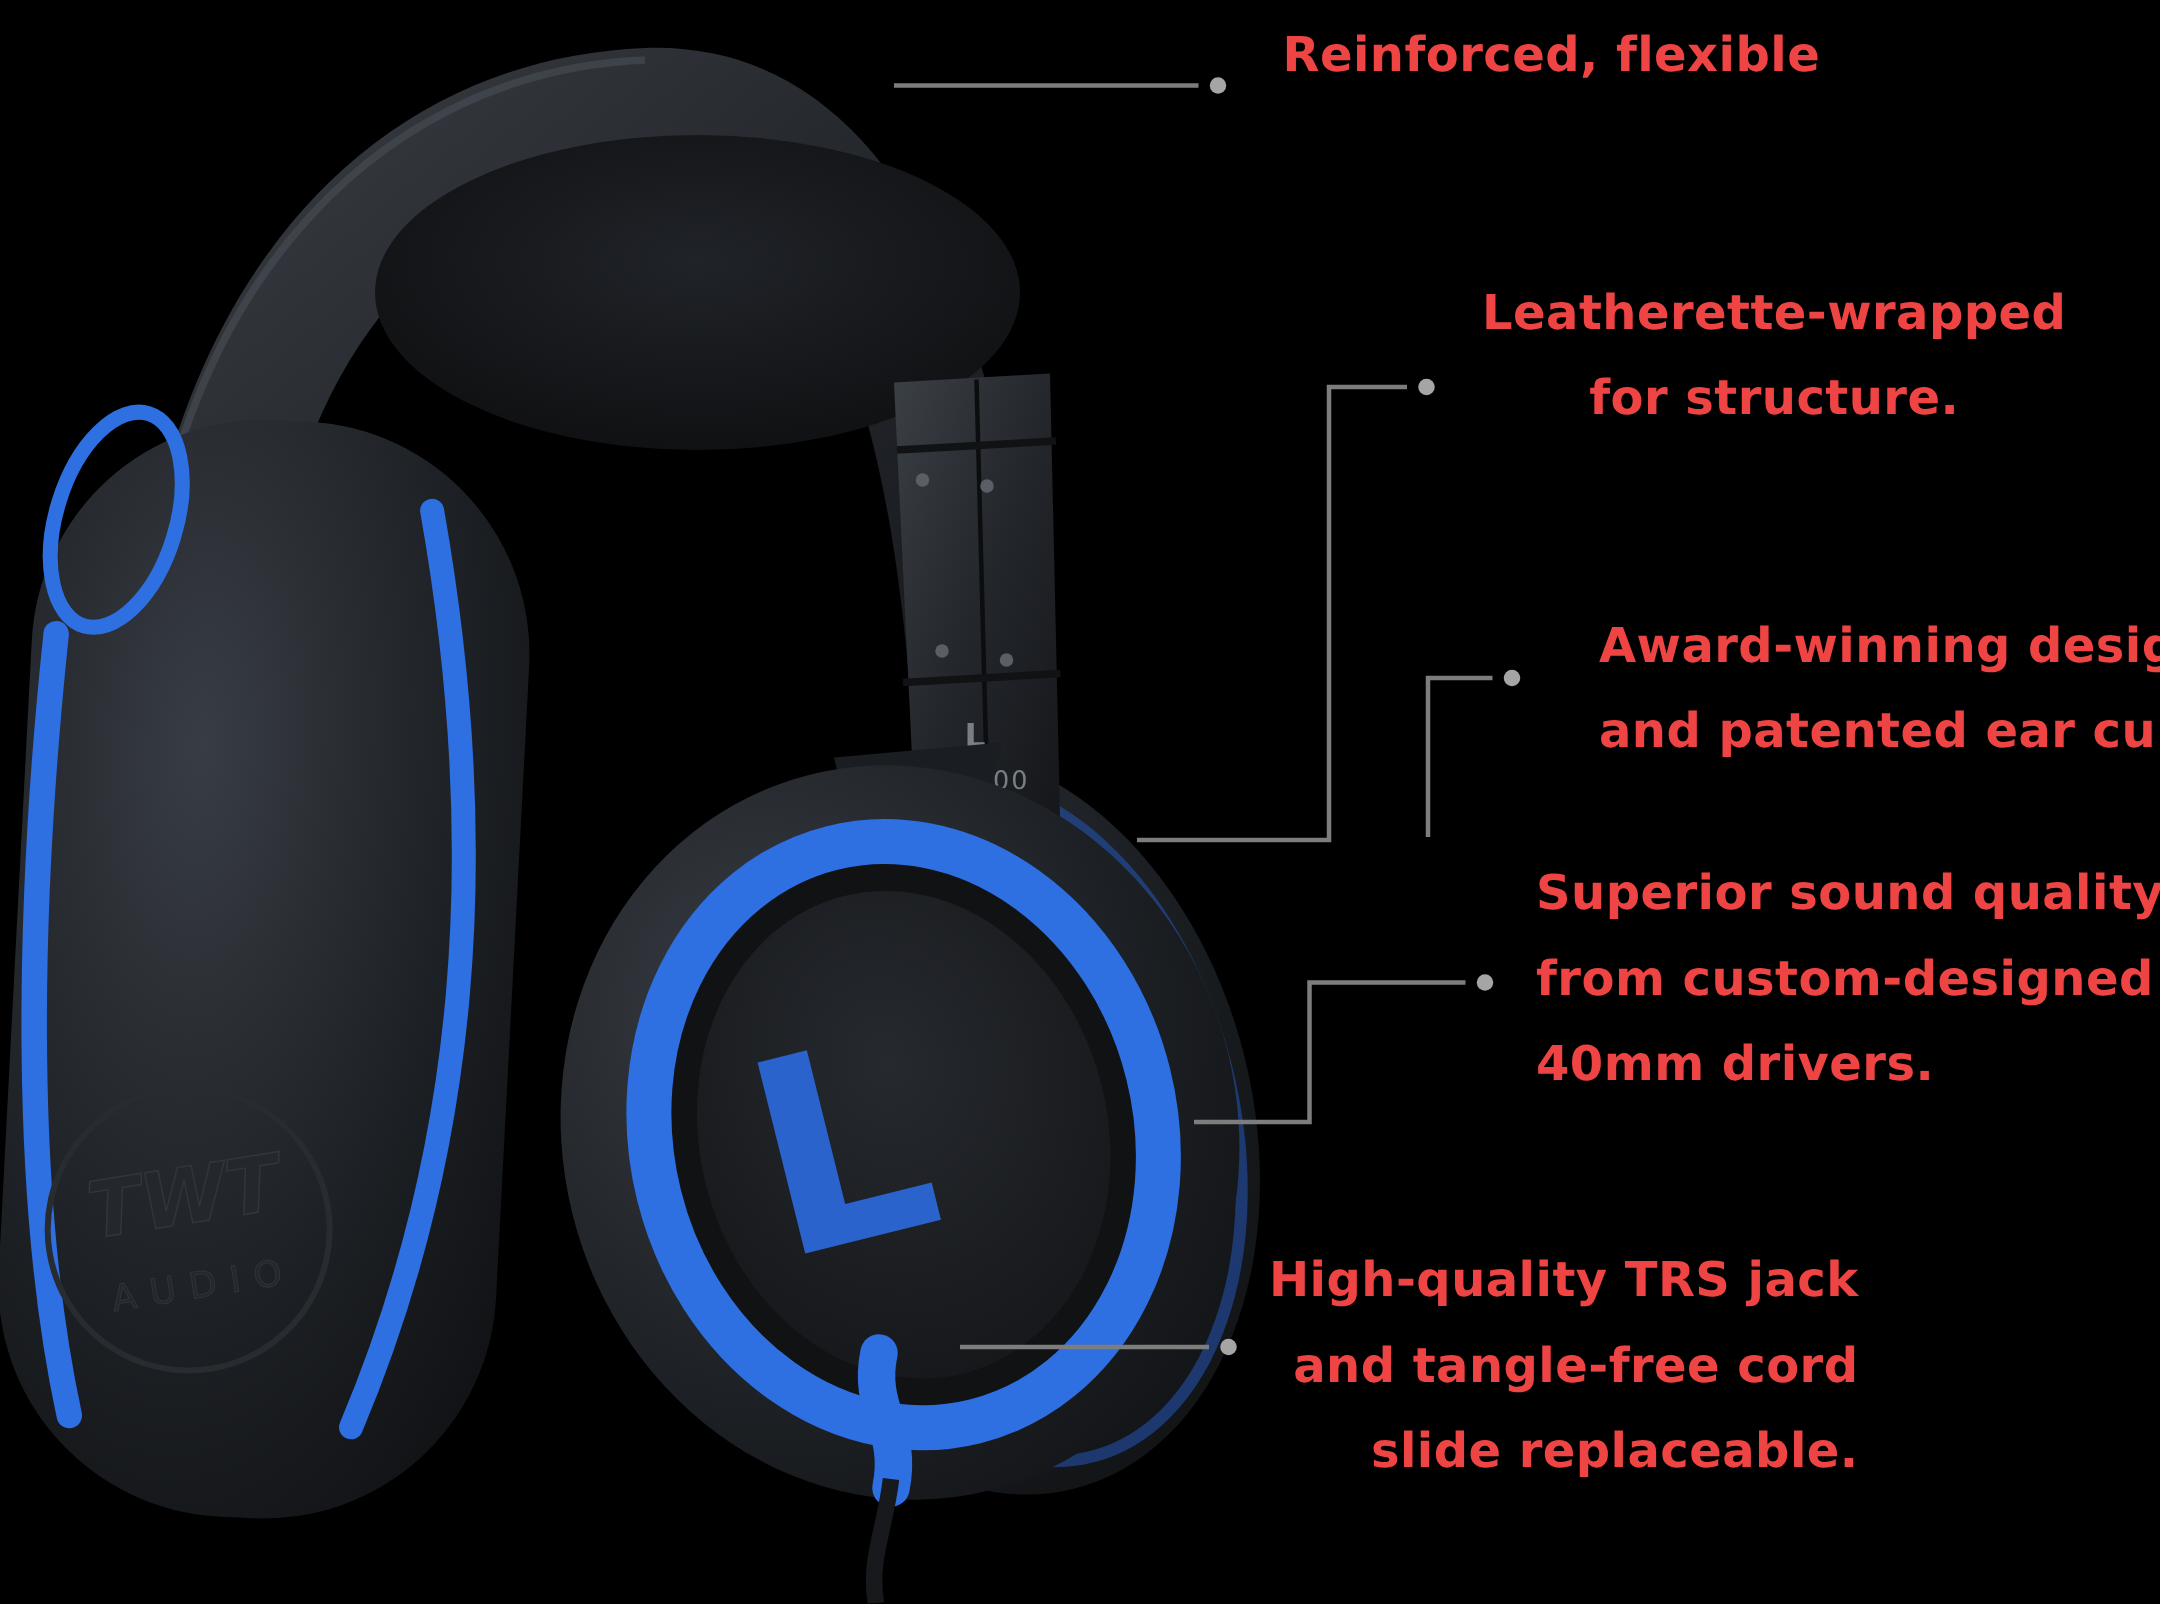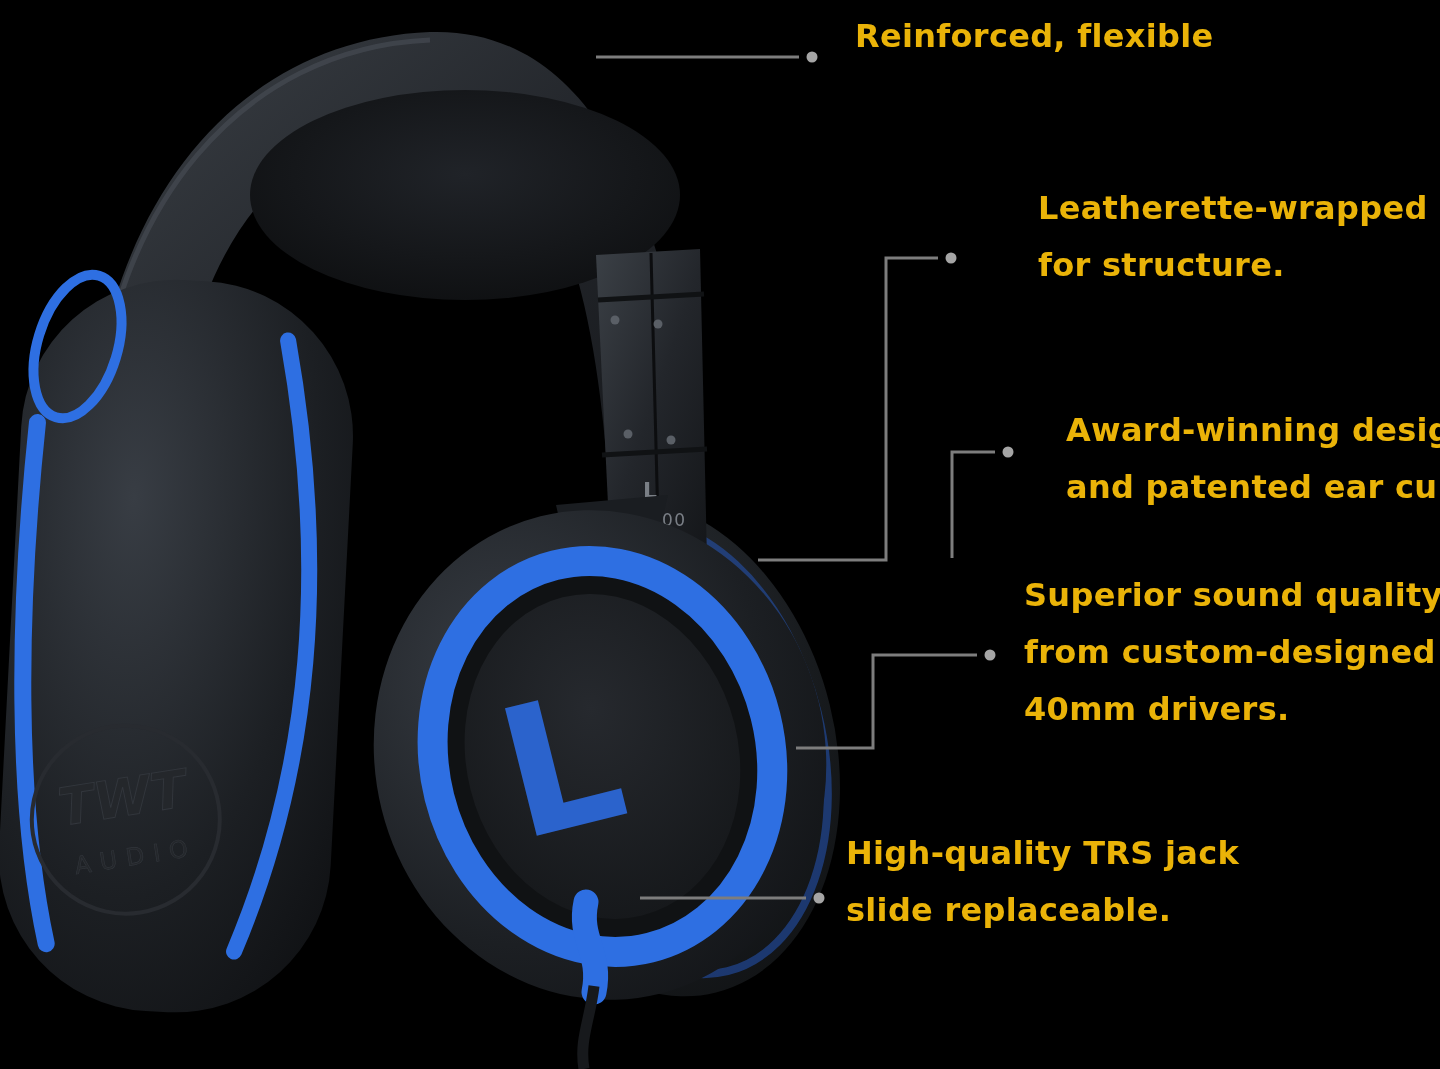--- a/index.html
+++ b/index.html
@@ -1,19 +1,19 @@
 <!DOCTYPE html>
 <html><head>
 <meta charset="utf-8">
 <style>
   html,body{margin:0;padding:0;background:#000;}
   #stage{position:relative;width:1440px;height:1069px;background:#000;overflow:hidden;
          font-family:"DejaVu Sans","Liberation Sans",sans-serif;}
   .art{position:absolute;left:0;top:0;}
-  .callout-text{position:absolute;color:#eab308;font-weight:700;font-size:32px;
+  .callout-text{position:absolute;color:#ef4444;font-weight:700;font-size:32px;
                 line-height:57px;letter-spacing:.3px;white-space:nowrap;}
   .callout-text span{display:block;}
 </style>
 </head>
 <body>
 
 <div id="stage">
 
   <svg class="art" width="840" height="1069" viewBox="0 0 840 1069">
     <defs>
@@ -107,34 +107,35 @@
       <circle cx="1008" cy="452" r="5.5"></circle>
       <circle cx="990" cy="655" r="5.5"></circle>
       <circle cx="819" cy="898" r="5.5"></circle>
     </g>
   </svg>
 
   <div class="callout-text" style="left:855px;top:8px;">
     <span>Reinforced, flexible</span>
   </div>
 
-  <div class="callout-text" style="left:1038px;top:180px;">
+  <div class="callout-text" style="left:988px;top:180px;text-align:center;">
     <span>Leatherette-wrapped</span>
     <span>for structure.</span>
   </div>
 
   <div class="callout-text" style="left:1066px;top:402px;">
     <span>Award-winning design</span>
     <span>and patented ear cups.</span>
   </div>
 
   <div class="callout-text" style="left:1024px;top:567px;">
     <span>Superior sound quality</span>
     <span>from custom-designed</span>
     <span>40mm drivers.</span>
   </div>
 
-  <div class="callout-text" style="left:846px;top:825px;">
+  <div class="callout-text" style="left:846px;top:825px;text-align:right;">
     <span>High-quality TRS jack</span>
+    <span>and tangle-free cord</span>
     <span>slide replaceable.</span>
   </div>
 
 </div>
 
 </body></html>

